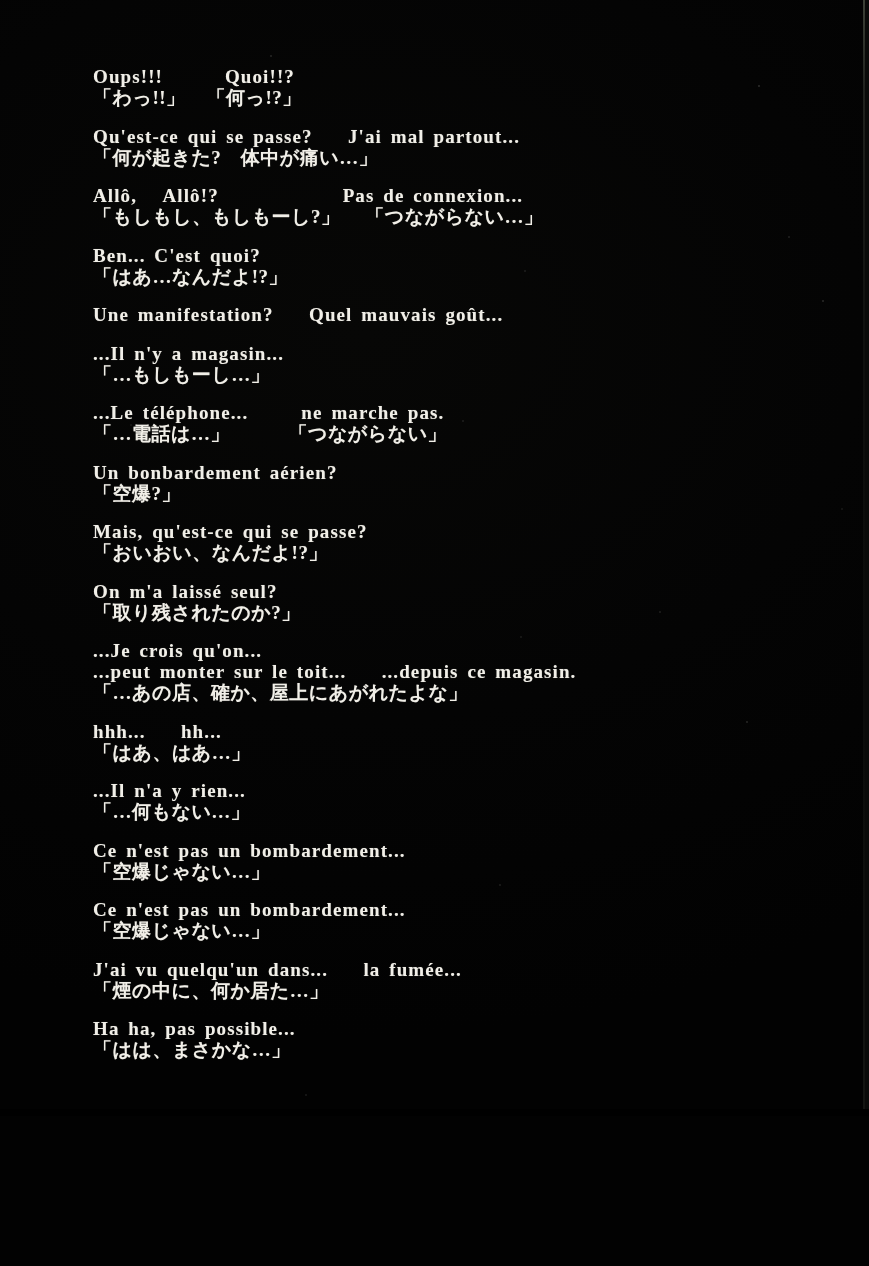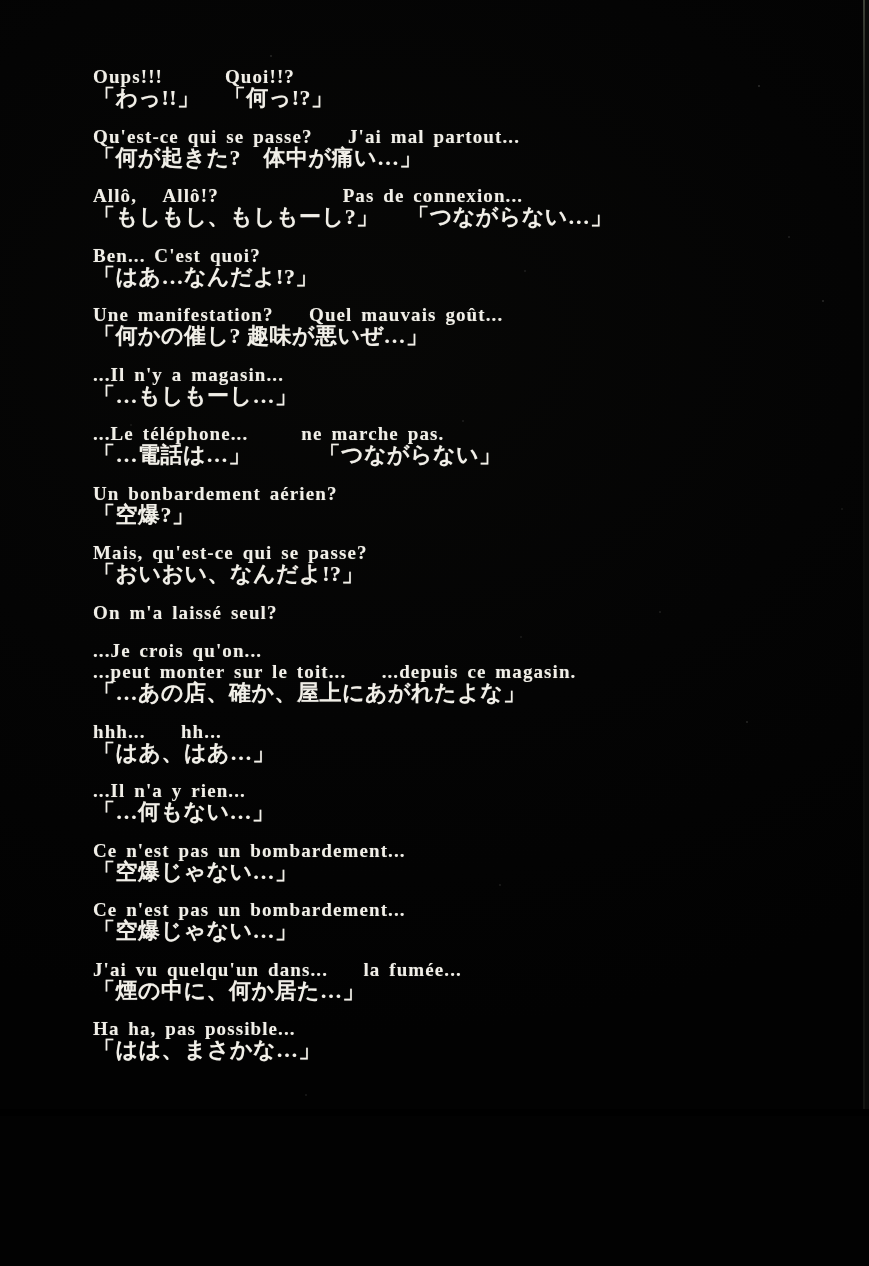--- a/index.html
+++ b/index.html
@@ -90,21 +90,21 @@
     color: #f1efe8;
     text-shadow: 0 0 1px rgba(240,238,230,0.35);
   }
   .fr {
     font-size: 19px;
     line-height: 21px;
     letter-spacing: 1.1px;
     word-spacing: 3px;
   }
   .jp {
-    font-size: 22px;
+    font-size: 19px;
     line-height: 21px;
     letter-spacing: 0.5px;
   }
 </style>
 </head>
 <body>
 
 <div class="page">
 
   <div class="specks"></div>
@@ -129,21 +129,20 @@
       <div class="line jp">「もしもし、もしもーし?」　 「つながらない…」</div>
     </div>
 
     <div class="block">
       <div class="line fr">Ben... C'est quoi?</div>
       <div class="line jp">「はあ…なんだよ!?」</div>
     </div>
 
     <div class="block">
       <div class="line fr">Une manifestation?    Quel mauvais goût...</div>
-      <div class="line jp">「何かの催し? 趣味が悪いぜ…」</div>
     </div>
 
     <div class="block">
       <div class="line fr">...Il n'y a magasin...</div>
       <div class="line jp">「…もしもーし…」</div>
     </div>
 
 
     <div class="block">
       <div class="line fr">...Le téléphone...      ne marche pas.</div>
@@ -155,20 +154,21 @@
       <div class="line jp">「空爆?」</div>
     </div>
 
     <div class="block">
       <div class="line fr">Mais, qu'est-ce qui se passe?</div>
       <div class="line jp">「おいおい、なんだよ!?」</div>
     </div>
 
     <div class="block">
       <div class="line fr">On m'a laissé seul?</div>
+      <div class="line jp">「取り残されたのか?」</div>
     </div>
 
     <div class="block">
       <div class="line fr">...Je crois qu'on...</div>
       <div class="line fr">...peut monter sur le toit...    ...depuis ce magasin.</div>
       <div class="line jp">「…あの店、確か、屋上にあがれたよな」</div>
     </div>
 
     <div class="block">
       <div class="line fr">hhh...    hh...</div>

